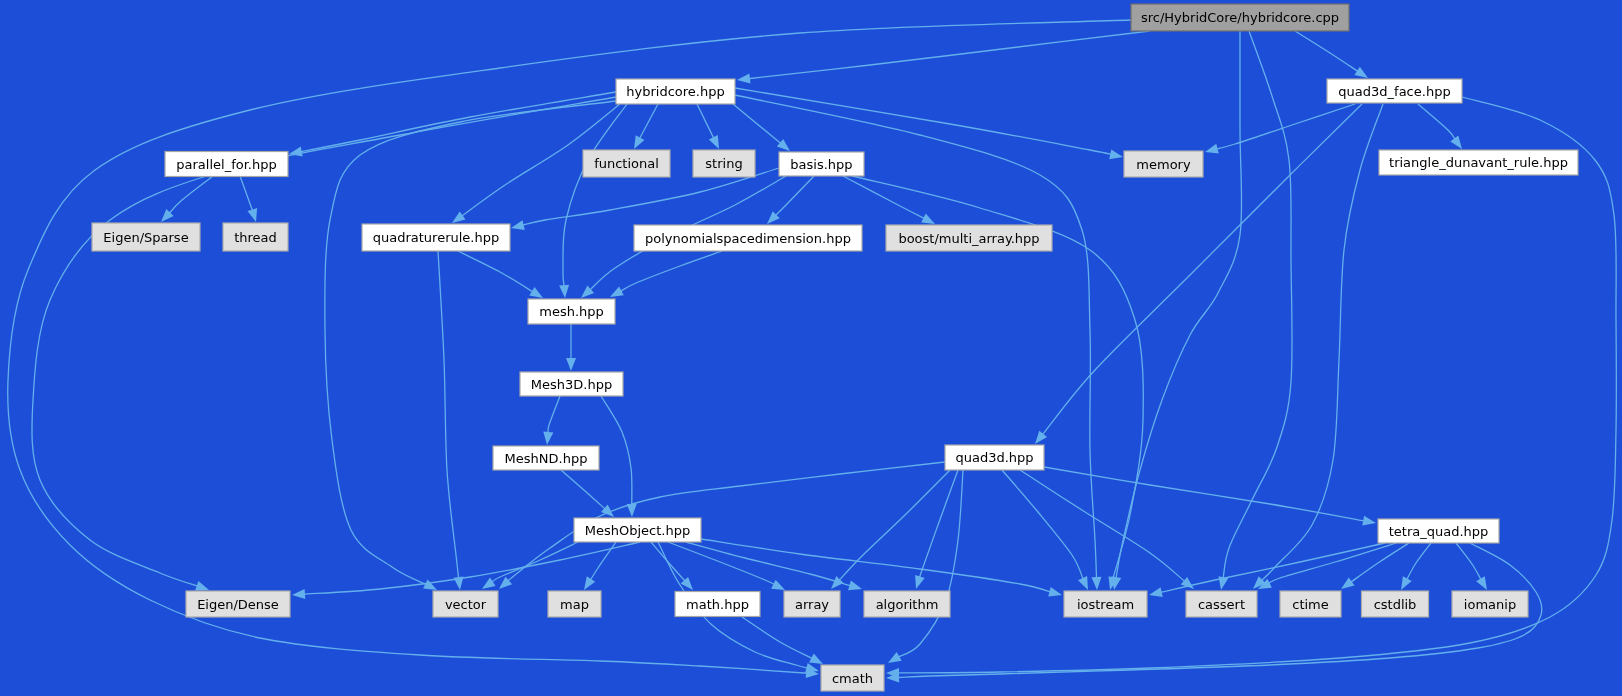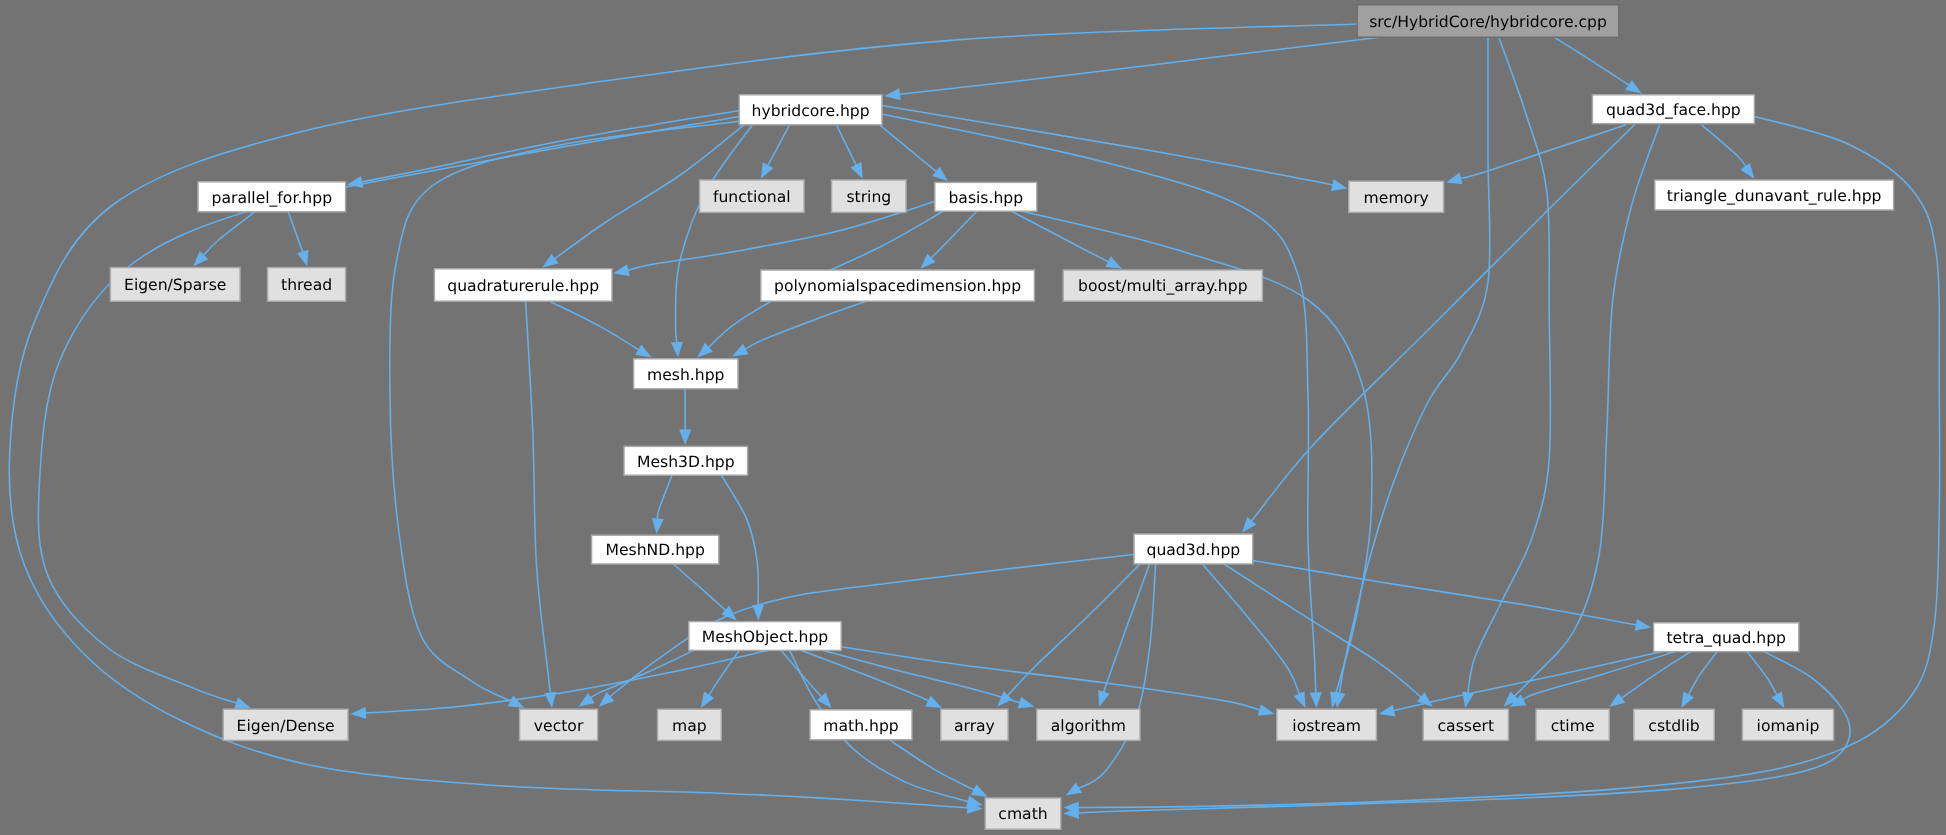--- a/index.html
+++ b/index.html
@@ -1,16 +1,16 @@
 <!DOCTYPE html>
 <html><head>
 <meta charset="utf-8">
 <style>
   html,body{margin:0;padding:0;background:#000;}
-  #canvas{position:relative;width:1622px;height:696px;background:#737373;overflow:hidden;}
+  #canvas{position:relative;width:1622px;height:696px;background:#1d4ed8;overflow:hidden;}
   svg{display:block;}
   .node-rect{stroke-width:1.2px;}
   .node-label{font-family:"DejaVu Sans","Liberation Sans",sans-serif;font-size:13px;fill:#000000;}
   .edge-path{fill:none;stroke-width:1.3px;}
 </style>
 </head>
 <body>
 
 <div id="canvas">
   <svg id="graph-svg" width="1622" height="696" viewBox="0 0 1622 696">

